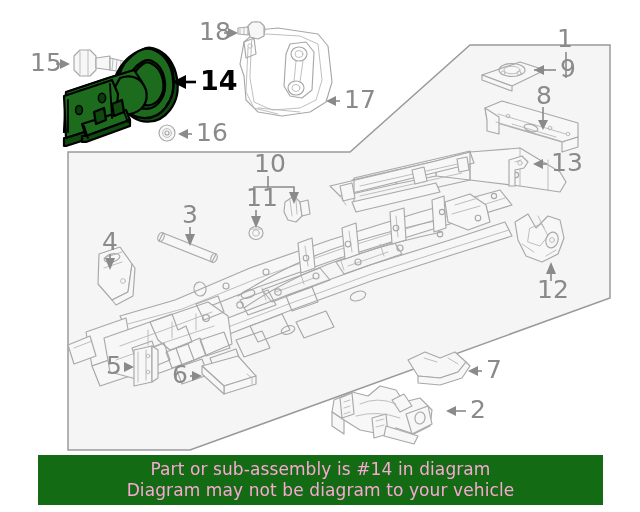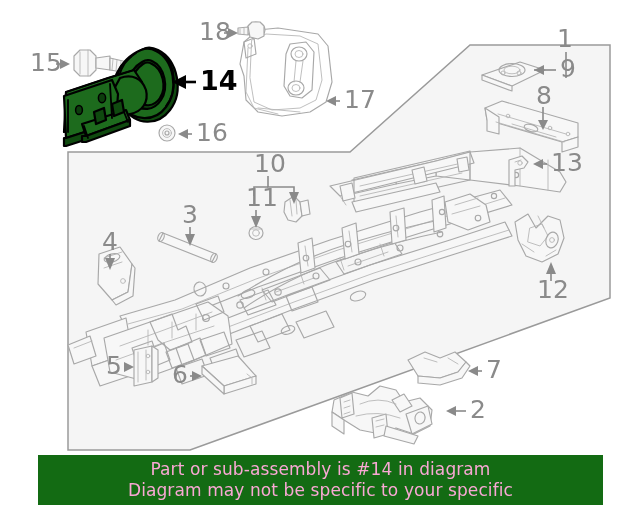--- a/index.html
+++ b/index.html
@@ -509,16 +509,16 @@
     <text class="callout-text hl" x="200" y="82">14</text>
     <text class="callout-text" x="30" y="64">15</text>
     <text class="callout-text" x="196" y="134">16</text>
     <text class="callout-text" x="344" y="101">17</text>
     <text class="callout-text" x="199" y="33">18</text>
 
   </svg>
 
   <div id="banner">
     <div>Part or sub-assembly is #14 in diagram</div>
-    <div>Diagram may not be specific to your specific</div>
+    <div>Diagram may not be diagram to your vehicle</div>
   </div>
 
 </div>
 
 </body></html>

